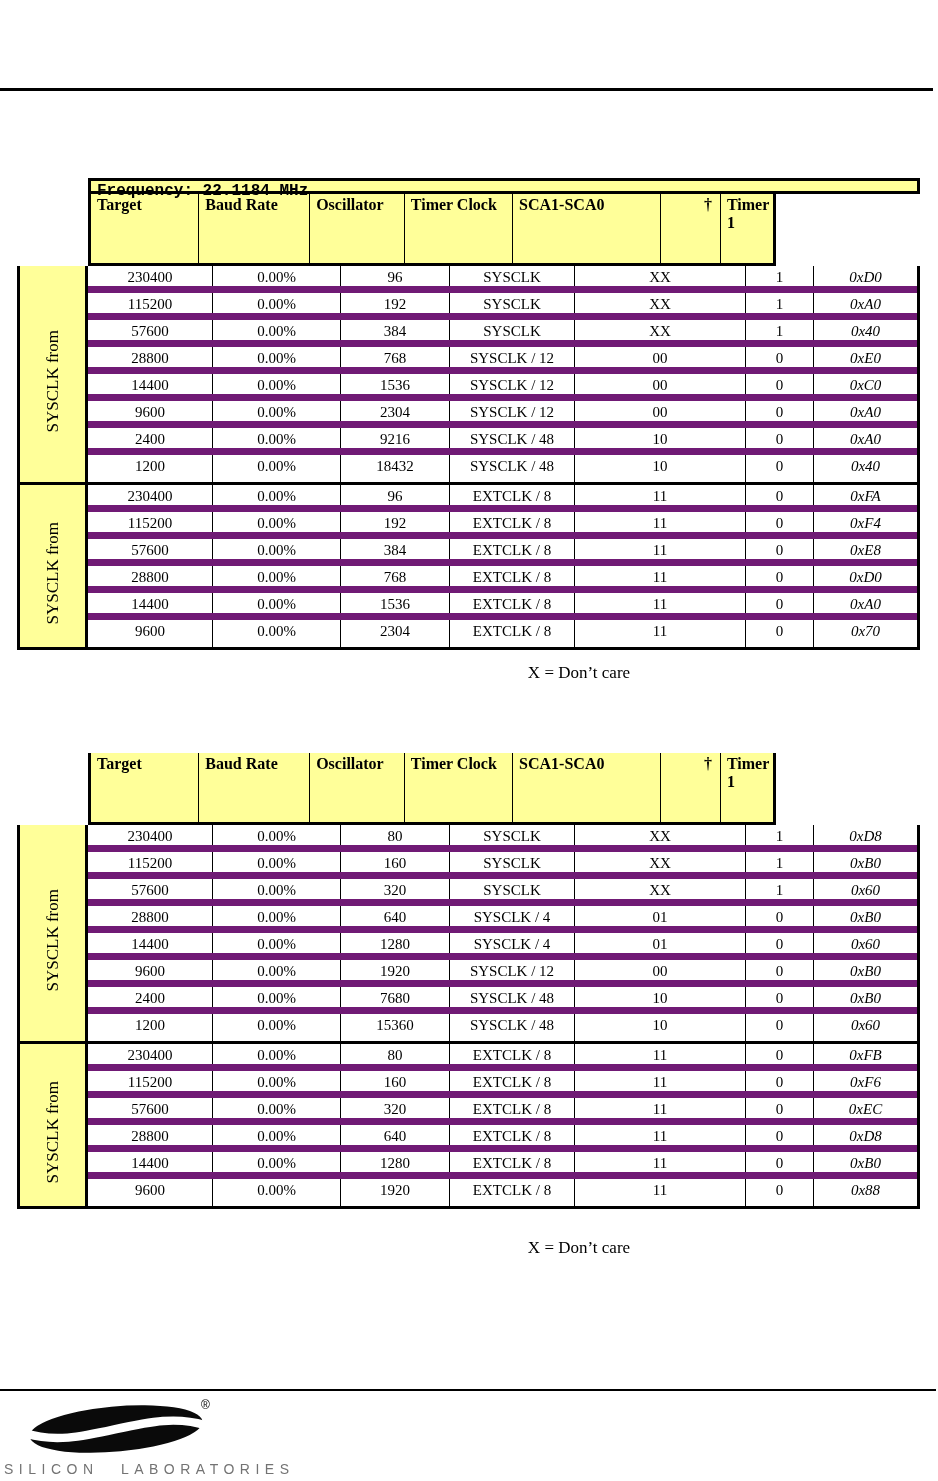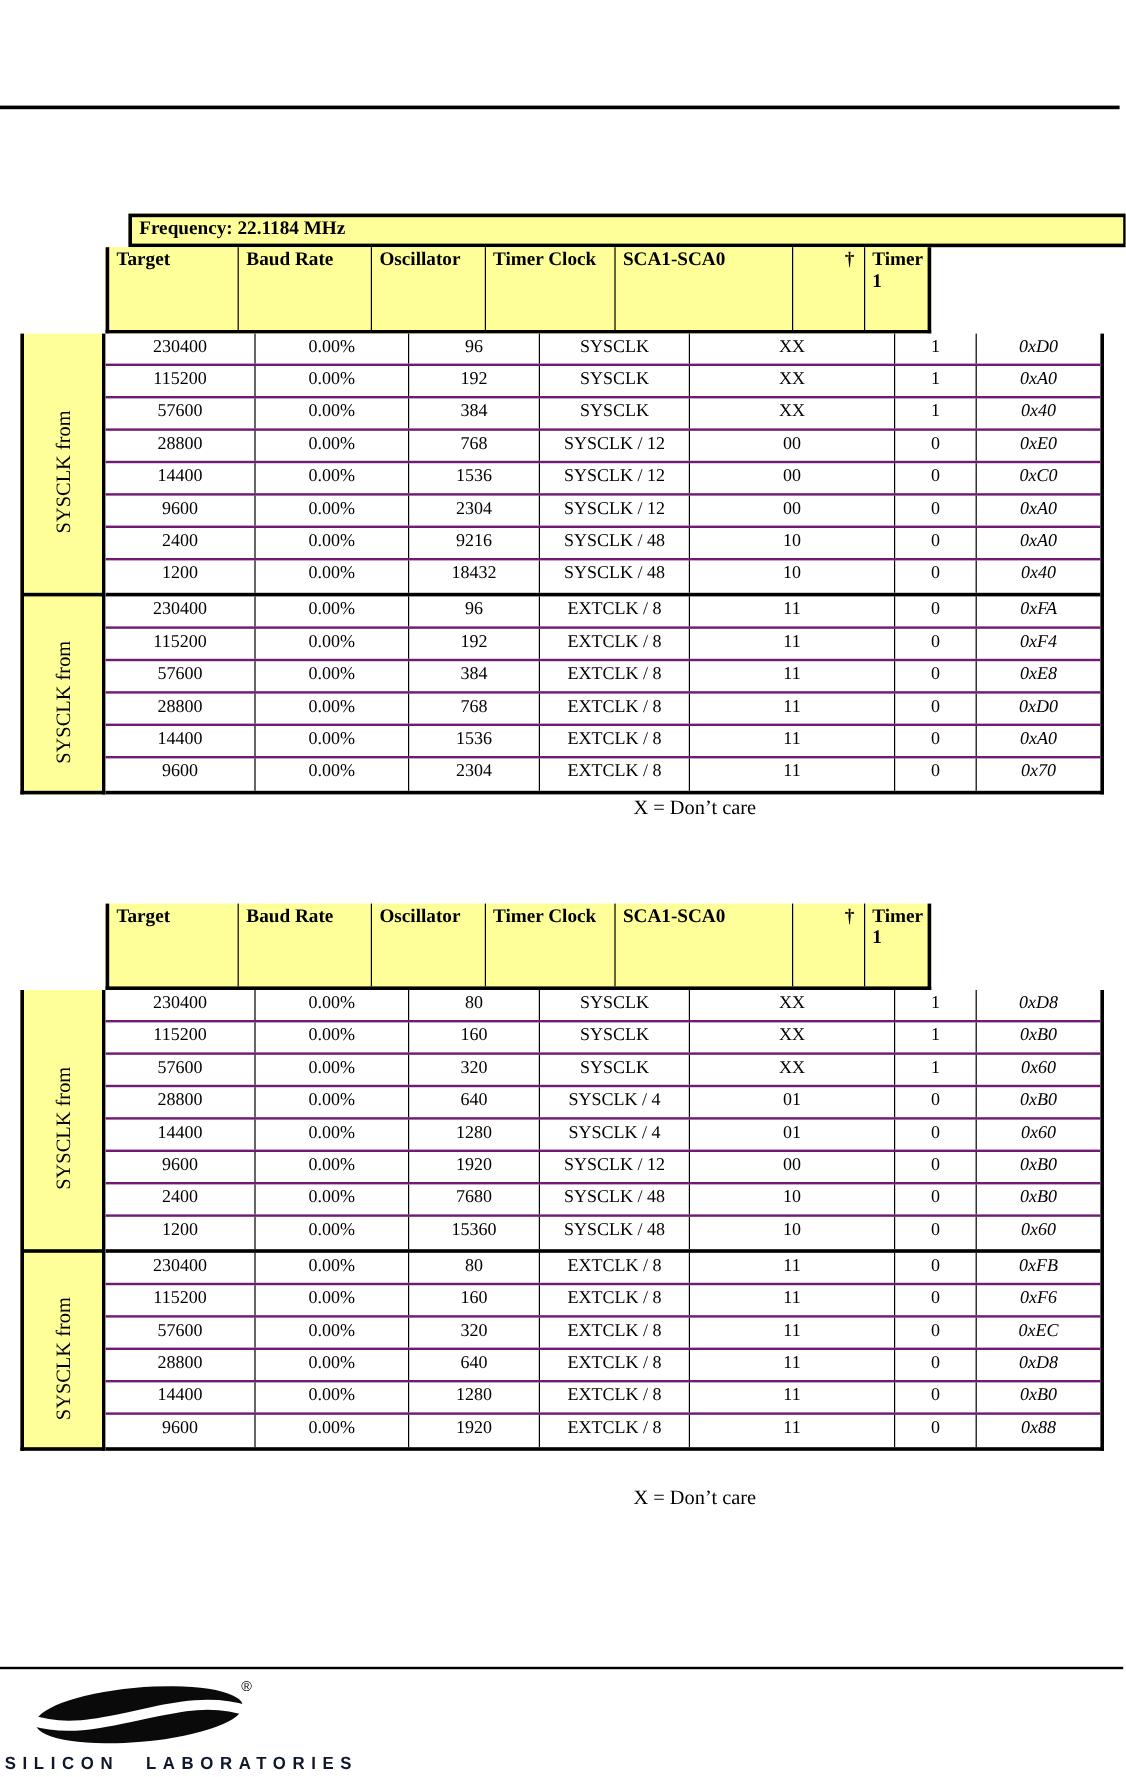--- a/index.html
+++ b/index.html
@@ -7,23 +7,23 @@
     width:938px;height:1481px;position:relative;background:#fff;overflow:hidden;
     font-family:"Liberation Serif","DejaVu Serif",serif;color:#000;
   }
   .rule{position:absolute;background:#000;}
   .rule-top{left:0;top:88px;width:933px;height:3px;}
   .rule-footer{left:0;top:1389px;width:936px;height:2px;}
 
   
   .dtable{position:absolute;left:17px;width:903px;}
   .freq-row{
-    margin-left:90px;width:832px;box-sizing:border-box;height:28px;
+    margin-left:71px;width:832px;box-sizing:border-box;height:16px;
     background:var(--tbl-fill,#ffff99);border:3px solid #000;
-    font-weight:bold;font-size:16px;padding:1px 0 0 6px;
+    font-weight:bold;font-size:16px;padding:1px 0 0 6px;font-family:Liberation Mono, monospace;
   }
   .head-row{
     margin-left:71px;width:688px;box-sizing:border-box;height:72px;
     background:var(--tbl-fill,#ffff99);border:3px solid #000;border-top:none;
     display:flex;font-weight:bold;font-size:16px;
   }
   .hcell{box-sizing:border-box;border-right:1px solid #000;padding:2px 4px 0 6px;text-align:left;}
   .hcell:last-child{border-right:none;}
   .hcell.c5{text-align:right;padding-right:8px;}
 
@@ -31,37 +31,37 @@
   .label-col{width:71px;box-sizing:border-box;border:3px solid #000;border-top:none;
     display:flex;flex-direction:column;background:var(--tbl-fill,#ffff99);}
   .label-cell{box-sizing:border-box;display:flex;align-items:center;justify-content:center;}
   .label-cell.tall{height:219px;border-bottom:3px solid #000;}
   .label-cell.short{height:162px;}
   .vlabel{writing-mode:vertical-rl;transform:rotate(180deg) translateY(-7px);
     white-space:nowrap;font-size:17px;line-height:1;}
 
   .rows-col{width:832px;box-sizing:border-box;border:3px solid #000;border-top:none;border-left:none;background:#fff;}
   .sec + .sec{border-top:3px solid #000;}
-  .trow{display:flex;height:27px;box-sizing:border-box;border-bottom:2px solid #701a75;font-size:15px;}
+  .trow{display:flex;height:27px;box-sizing:border-box;border-bottom:7px solid #701a75;font-size:15px;}
   .trow:last-child{border-bottom:none;justify-content:flex-end;}
   .tcell{box-sizing:border-box;border-right:1px solid #000;text-align:center;padding-top:3px;}
   .tcell:last-child{border-right:none;font-style:italic;}
 
   .c0{width:125px;} .c1{width:128px;} .c2{width:109px;} .c3{width:125px;font-family:Liberation Serif, serif;}
   .c4{width:171px;} .c5{width:68px;} .c6{flex:1;}
 
   .footnote{position:absolute;left:459px;width:240px;text-align:center;font-size:17px;}
 
   
   .logo{position:absolute;left:0;top:1396px;width:260px;height:85px;}
   .swirl{position:absolute;left:26px;top:4px;}
   .regmark{position:absolute;left:201px;top:2px;font-size:12px;font-family:"Liberation Sans",sans-serif;}
   .wordmark{position:absolute;left:4px;top:65px;white-space:nowrap;
     font-family:"Liberation Sans","DejaVu Sans",sans-serif;font-size:14px;
-    letter-spacing:5.5px;word-spacing:13px;color:#0f172a;transform:scaleY(1.05);font-weight:bold;}
+    letter-spacing:5.5px;word-spacing:13px;color:#737373;transform:scaleY(1.05);}
 </style>
 </head>
 <body>
 
 <div class="rule rule-top"></div>
 
 <div class="dtable" style="top:178px">
   <div class="freq-row">Frequency: 22.1184 MHz</div>
   <div class="head-row">
     <div class="hcell c0">Target</div>

